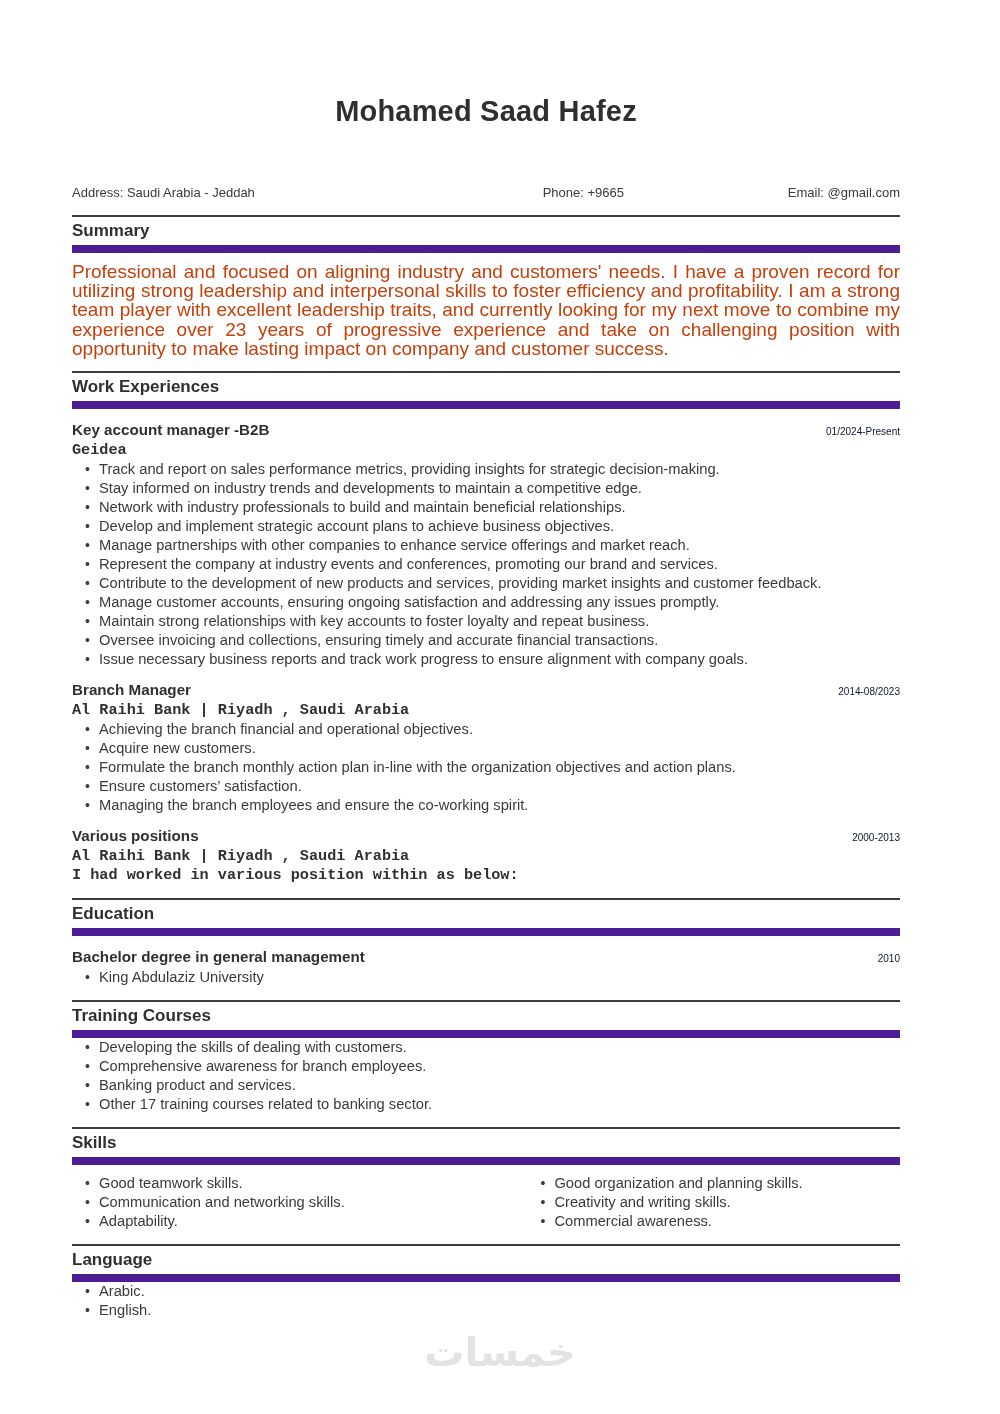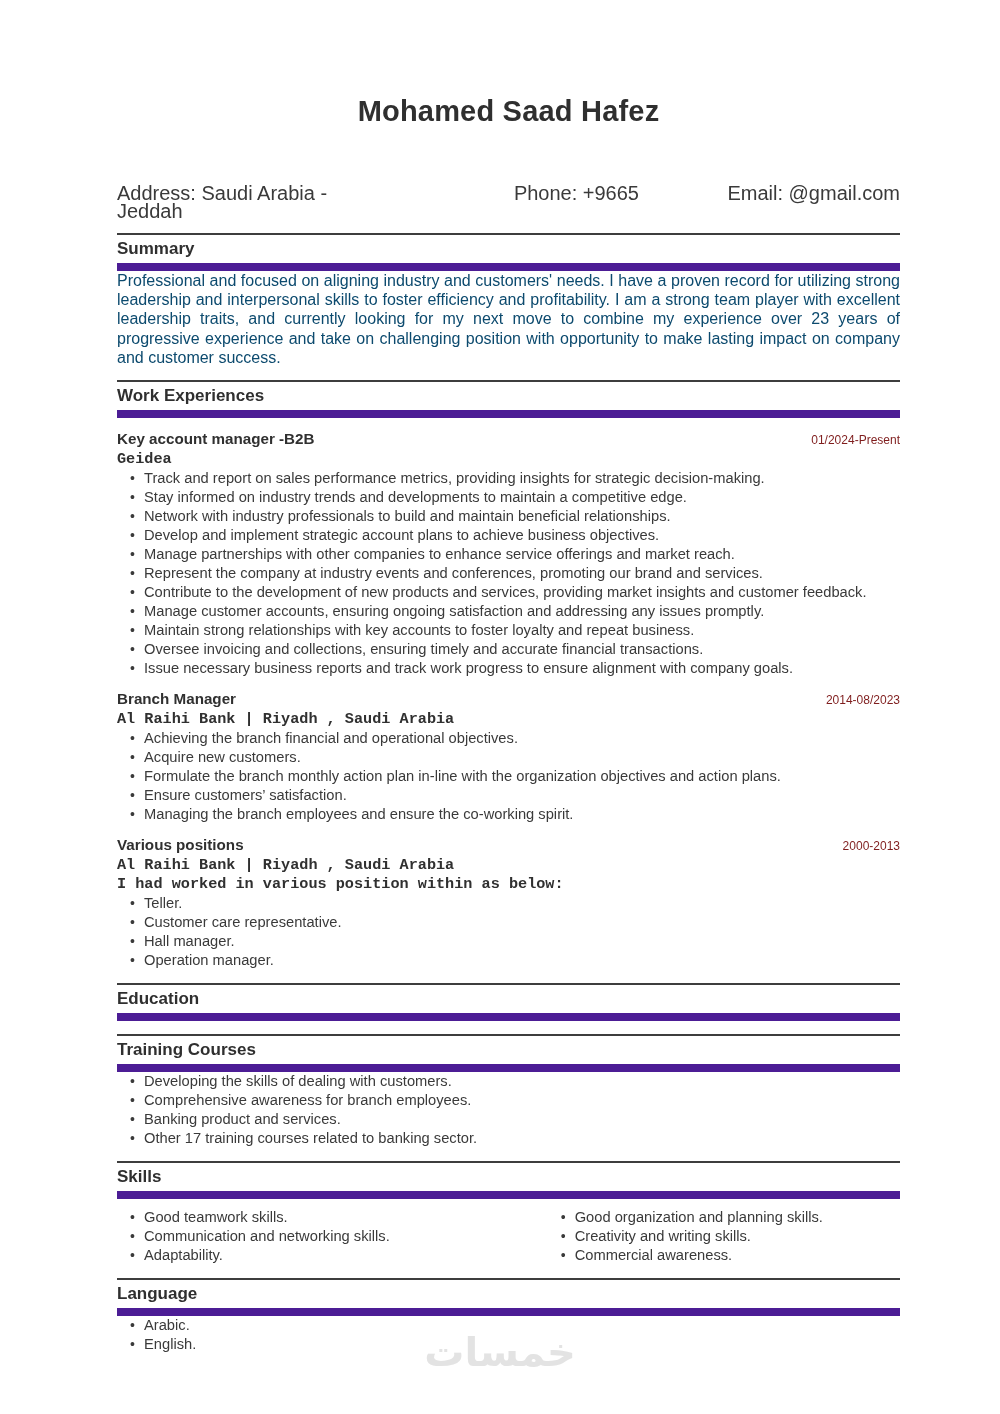--- a/index.html
+++ b/index.html
@@ -1,43 +1,43 @@
 <!DOCTYPE html>
 <html><head>
 <meta charset="utf-8">
 <style>
   html,body{margin:0;padding:0;background:#ffffff;}
   .page{
     width:1000px;height:1414px;box-sizing:border-box;position:relative;
     margin:0 auto;background:#ffffff;color:#3a3a3a;
     font-family:"Liberation Sans","DejaVu Sans",sans-serif;
-    padding:94px 100px 0 117px;overflow:hidden;
+    padding:94px 100px 0 72px;overflow:hidden;
   }
   .name{
     text-align:center;font-size:29px;font-weight:bold;color:#2f2f2f;
     line-height:34px;letter-spacing:0.2px;
   }
   .contact-row{
     display:grid;grid-template-columns:1fr 1fr 1fr;align-items:baseline;
-    margin-top:12px;font-size:20px;line-height:18px;color:#3a3a3a;
+    margin-top:12px;font-size:13px;line-height:18px;color:#3a3a3a;
   }
   .contact-row .mid{text-align:right;}
   .contact-row .right{text-align:right;margin-top:44px;}
   .section{margin-top:13px;}
   .section-header{
     border-top:2px solid #3d3d3d;border-bottom:8px solid #4c1d95;
     padding:4px 0;font-size:17px;font-weight:bold;color:#2f2f2f;line-height:20px;
   }
   .summary-text{
-    font-size:16px;line-height:19.2px;text-align:justify;color:#0c4a6e;
+    margin-top:9px;font-size:19px;line-height:19.2px;text-align:justify;color:#c2410c;
   }
   .entry{margin-top:11px;}
   .entry-head{display:flex;justify-content:space-between;align-items:baseline;}
   .entry-title{font-size:15.2px;font-weight:bold;line-height:19px;color:#303030;}
-  .entry-date{font-size:12px;line-height:19px;color:#7f1d1d;font-weight:normal;text-align:right;}
+  .entry-date{font-size:10px;line-height:19px;color:#0f172a;font-weight:normal;text-align:right;}
   .entry-sub{font-size:15.2px;font-weight:bold;line-height:19px;color:#303030;font-family:Liberation Mono, monospace;}
   ul.bullets{list-style:none;margin:0;padding:0;}
   ul.bullets li{
     position:relative;padding-left:27px;font-size:14.7px;line-height:19px;color:#3a3a3a;
   }
   ul.bullets li::before{
     content:"\2022";position:absolute;left:13px;top:0;font-size:14px;color:#3a3a3a;
   }
   .content-block{margin-top:9px;}
   .skills-grid{display:grid;grid-template-columns:55% 45%;margin-top:9px;}
@@ -104,31 +104,34 @@
         </ul>
     </div>
 
     <div class="entry">
       <div class="entry-head">
         <span class="entry-title">Various positions</span>
         <span class="entry-date">2000-2013</span>
       </div>
       <div class="entry-sub">Al Raihi Bank | Riyadh , Saudi Arabia</div>
       <div class="entry-sub">I had worked in various position within as below:</div>
-      <ul class="bullets">
-          <li>Teller.</li>
-          <li>Customer care representative.</li>
-          <li>Hall manager.</li>
-          <li>Operation manager.</li>
-        </ul>
     </div>
   </div>
 
   <div class="section">
     <div class="section-header">Education</div>
+    <div class="entry">
+      <div class="entry-head">
+        <span class="entry-title">Bachelor degree in general management</span>
+        <span class="entry-date">2010</span>
+      </div>
+      <ul class="bullets">
+          <li>King Abdulaziz University</li>
+        </ul>
+    </div>
   </div>
 
   <div class="section">
     <div class="section-header">Training Courses</div>
     <ul class="bullets content-block">
         <li>Developing the skills of dealing with customers.</li>
         <li>Comprehensive awareness for branch employees.</li>
         <li>Banking product and services.</li>
         <li>Other 17 training courses related to banking sector.</li>
       </ul>

